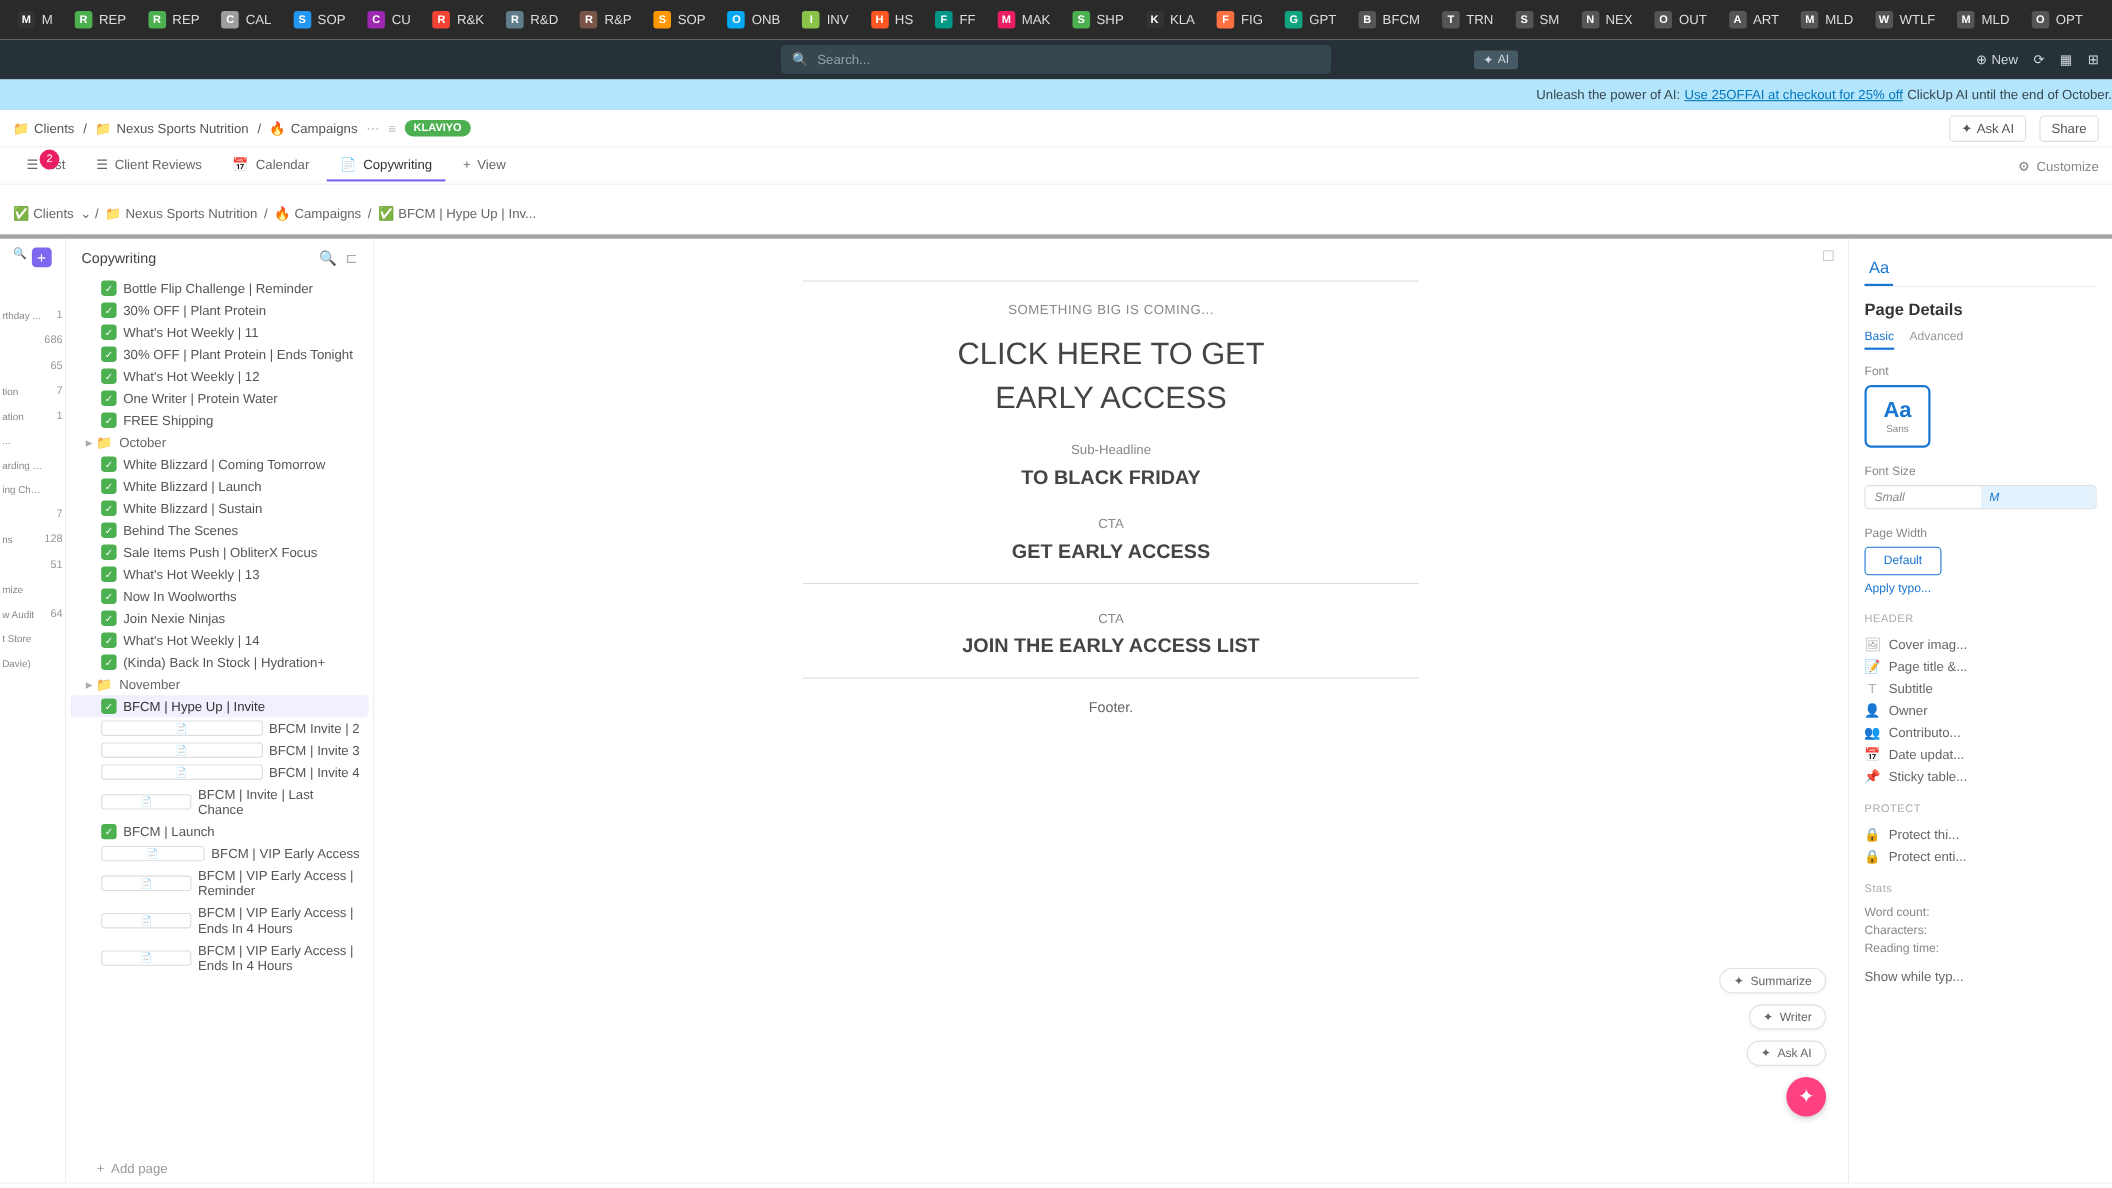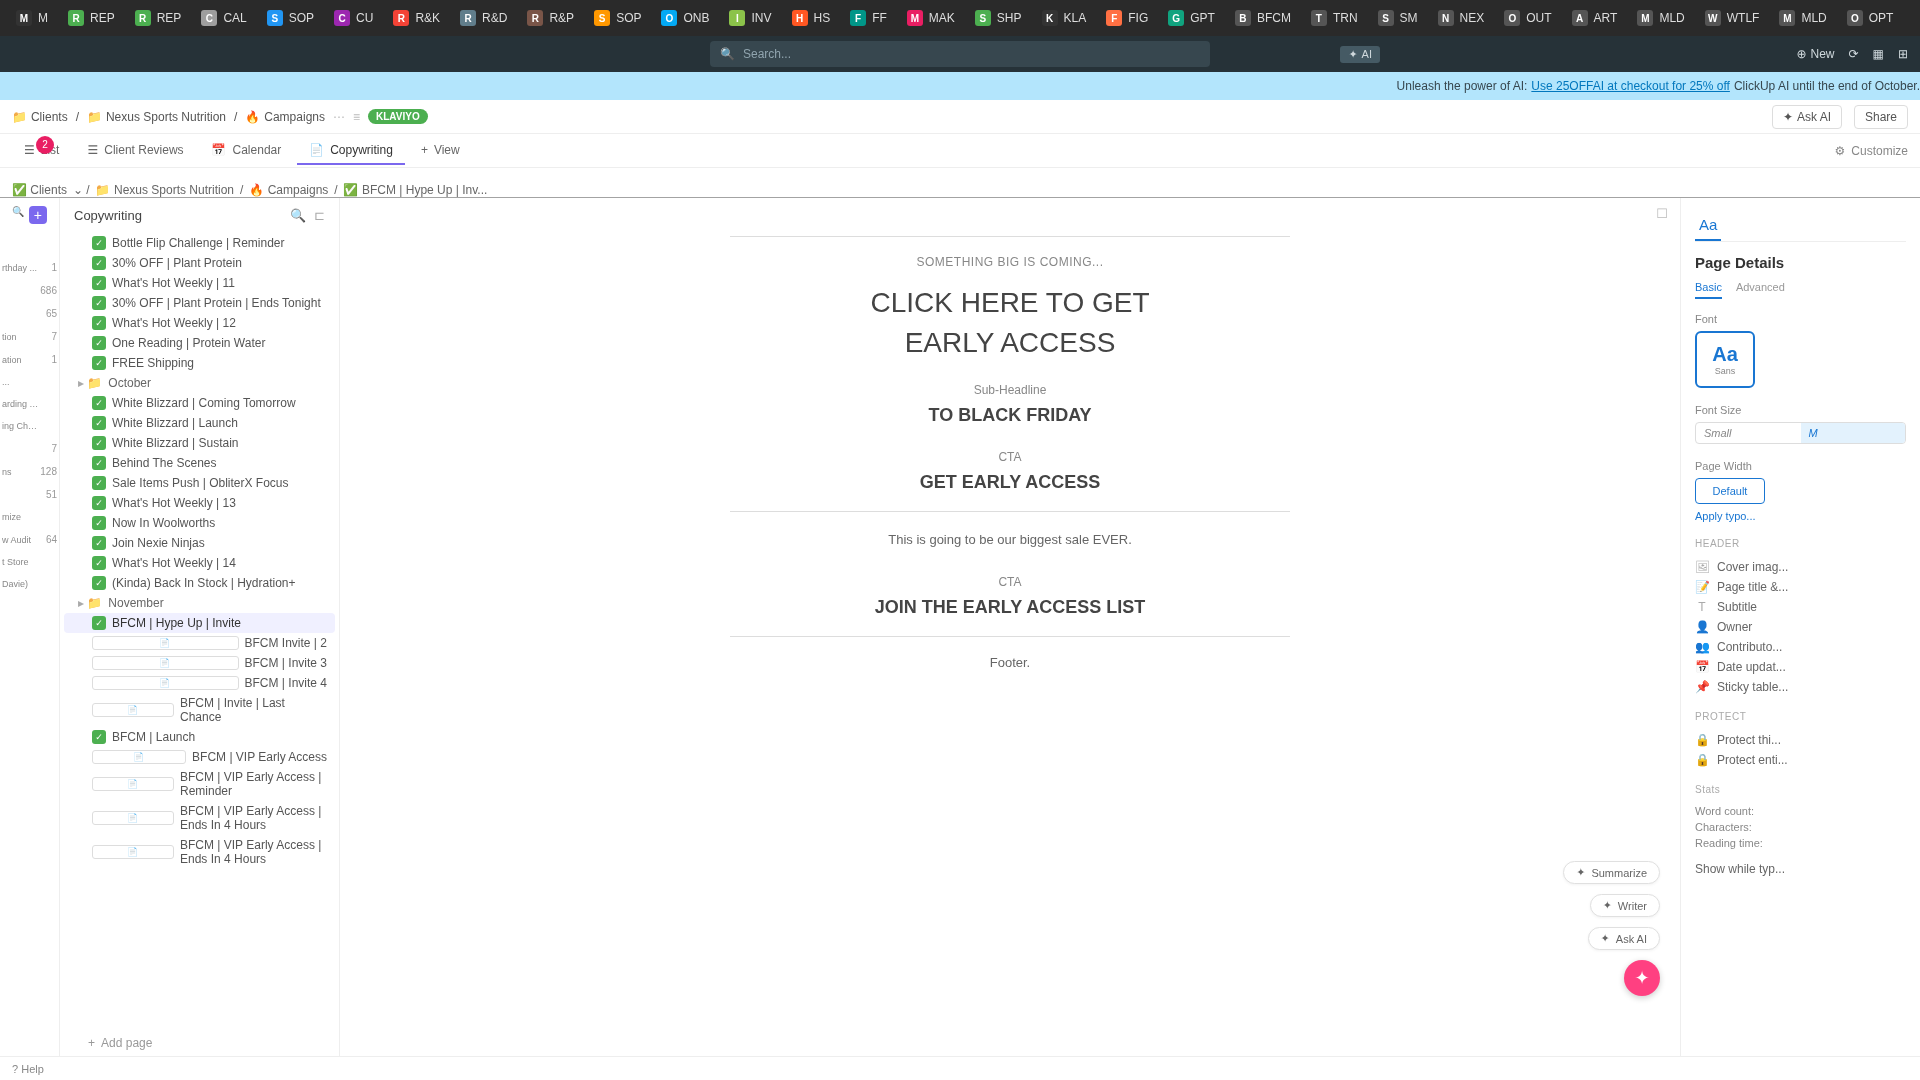--- a/index.html
+++ b/index.html
@@ -22,21 +22,21 @@
 .crumb { display: flex; align-items: center; gap: 4px; cursor: pointer; }
 .tag-badge { background: #4caf50; color: #fff; padding: 2px 8px; border-radius: 10px; font-size: 10px; font-weight: 600; }
 .breadcrumb-right { margin-left: auto; display: flex; gap: 12px; align-items: center; }
 .btn-light { padding: 4px 10px; border: 1px solid #ddd; border-radius: 4px; font-size: 12px; cursor: pointer; background: #fff; display:flex; align-items:center; gap:4px;}
 
 .view-tabs { height: 34px; border-bottom: 1px solid #eee; display: flex; align-items: center; padding: 0 12px; gap: 4px; font-size: 12px; }
 .vtab { padding: 6px 12px; cursor: pointer; color: #666; display: flex; align-items: center; gap: 6px; border-bottom: 2px solid transparent; }
 .vtab.active { border-bottom-color: #7b68ee; color: #333; }
 .view-right { margin-left: auto; color: #888; display:flex; align-items:center; gap:6px; cursor:pointer; }
 
-.sub-breadcrumb { height: 30px; display: flex; align-items: flex-end; padding: 0 12px; gap: 6px; font-size: 12px; color: #666; border-bottom: 1px solid #a3a3a3; }
+.sub-breadcrumb { height: 30px; display: flex; align-items: flex-start; padding: 0 12px; gap: 6px; font-size: 12px; color: #666; border-bottom: 4px solid #a3a3a3; margin-top: 19px; }
 
 .main-area { display: flex; height: calc(1080px - 36px - 36px - 28px - 34px - 34px - 30px - 24px); }
 
 .left-rail { width: 60px; border-right: 1px solid #eee; display: flex; flex-direction: column; align-items: center; padding: 8px 0; gap: 4px; font-size: 10px; color: #888; }
 .rail-item { width: 100%; padding: 4px 2px; text-align: right; cursor: pointer; display:flex; justify-content:space-between; align-items:center; }
 .rail-item .rn { font-size: 10px; color:#999; }
 .rail-plus { width:18px; height:18px; background:#7b68ee; color:#fff; border-radius:4px; display:flex; align-items:center; justify-content:center; font-size:14px; }
 
 .sidebar { width: 280px; border-right: 1px solid #eee; display: flex; flex-direction: column; }
 .sidebar-head { padding: 10px 14px; font-size: 13px; color: #444; display: flex; align-items: center; justify-content: space-between; }
@@ -368,21 +368,21 @@
         <div class="tree-item">
           <span class="chk done">✓</span>
           <span>30% OFF | Plant Protein | Ends Tonight</span>
         </div>
         <div class="tree-item">
           <span class="chk done">✓</span>
           <span>What's Hot Weekly | 12</span>
         </div>
         <div class="tree-item">
           <span class="chk done">✓</span>
-          <span>One Reading | Protein Water</span>
+          <span>One Writer | Protein Water</span>
         </div>
         <div class="tree-item">
           <span class="chk done">✓</span>
           <span>FREE Shipping</span>
         </div>
         <div class="tree-item folder">
           <span style="color:#aaa;">▸ 📁</span>
           <span>October</span>
         </div>
         <div class="tree-item">
@@ -480,21 +480,20 @@
     <div class="doc-inner">
       <hr class="hr">
       <div class="eyebrow">SOMETHING BIG IS COMING...</div>
       <div class="h-big">CLICK HERE TO GET</div>
       <div class="h-big">EARLY ACCESS</div>
       <div class="label-sm">Sub-Headline</div>
       <div class="sub-h">TO BLACK FRIDAY</div>
       <div class="label-sm">CTA</div>
       <div class="cta-h">GET EARLY ACCESS</div>
       <hr class="hr">
-      <div class="body-txt">This is going to be our biggest sale EVER.</div>
       <div class="label-sm">CTA</div>
       <div class="cta-h">JOIN THE EARLY ACCESS LIST</div>
       <hr class="hr">
       <div class="footer-txt">Footer.</div>
     </div>
     <div class="doc-float bottom">
       <div class="pill">✦ <span>Summarize</span></div>
       <div class="pill">✦ <span>Writer</span></div>
       <div class="pill">✦ <span>Ask AI</span></div>
       <div class="fab">✦</div>

